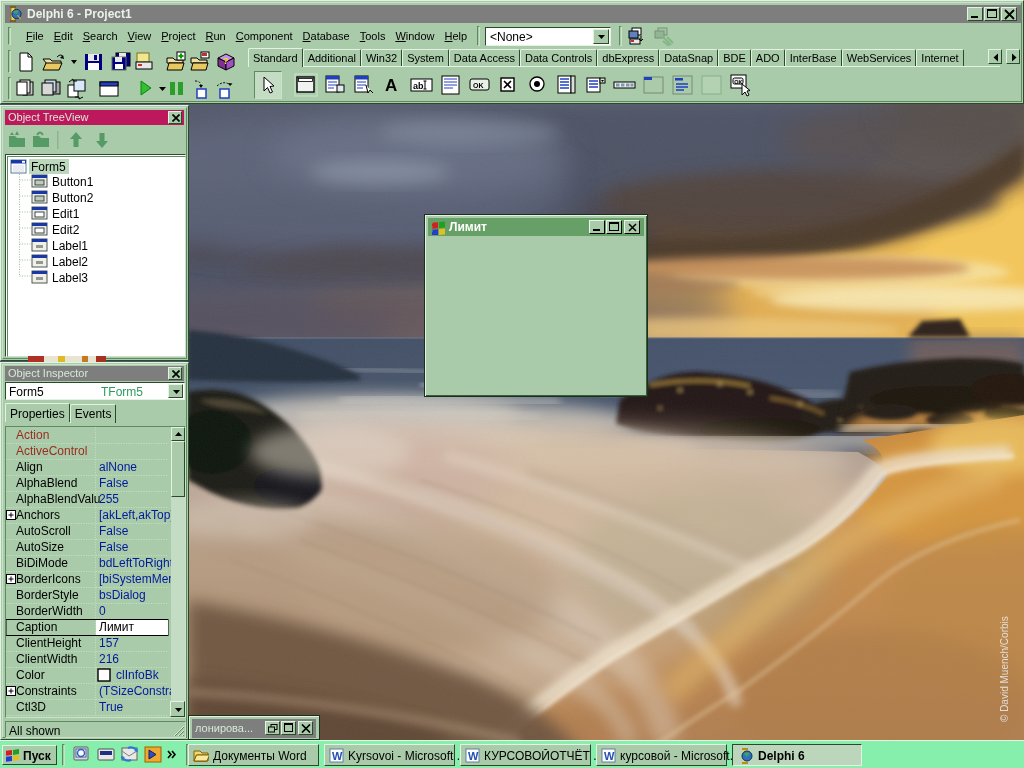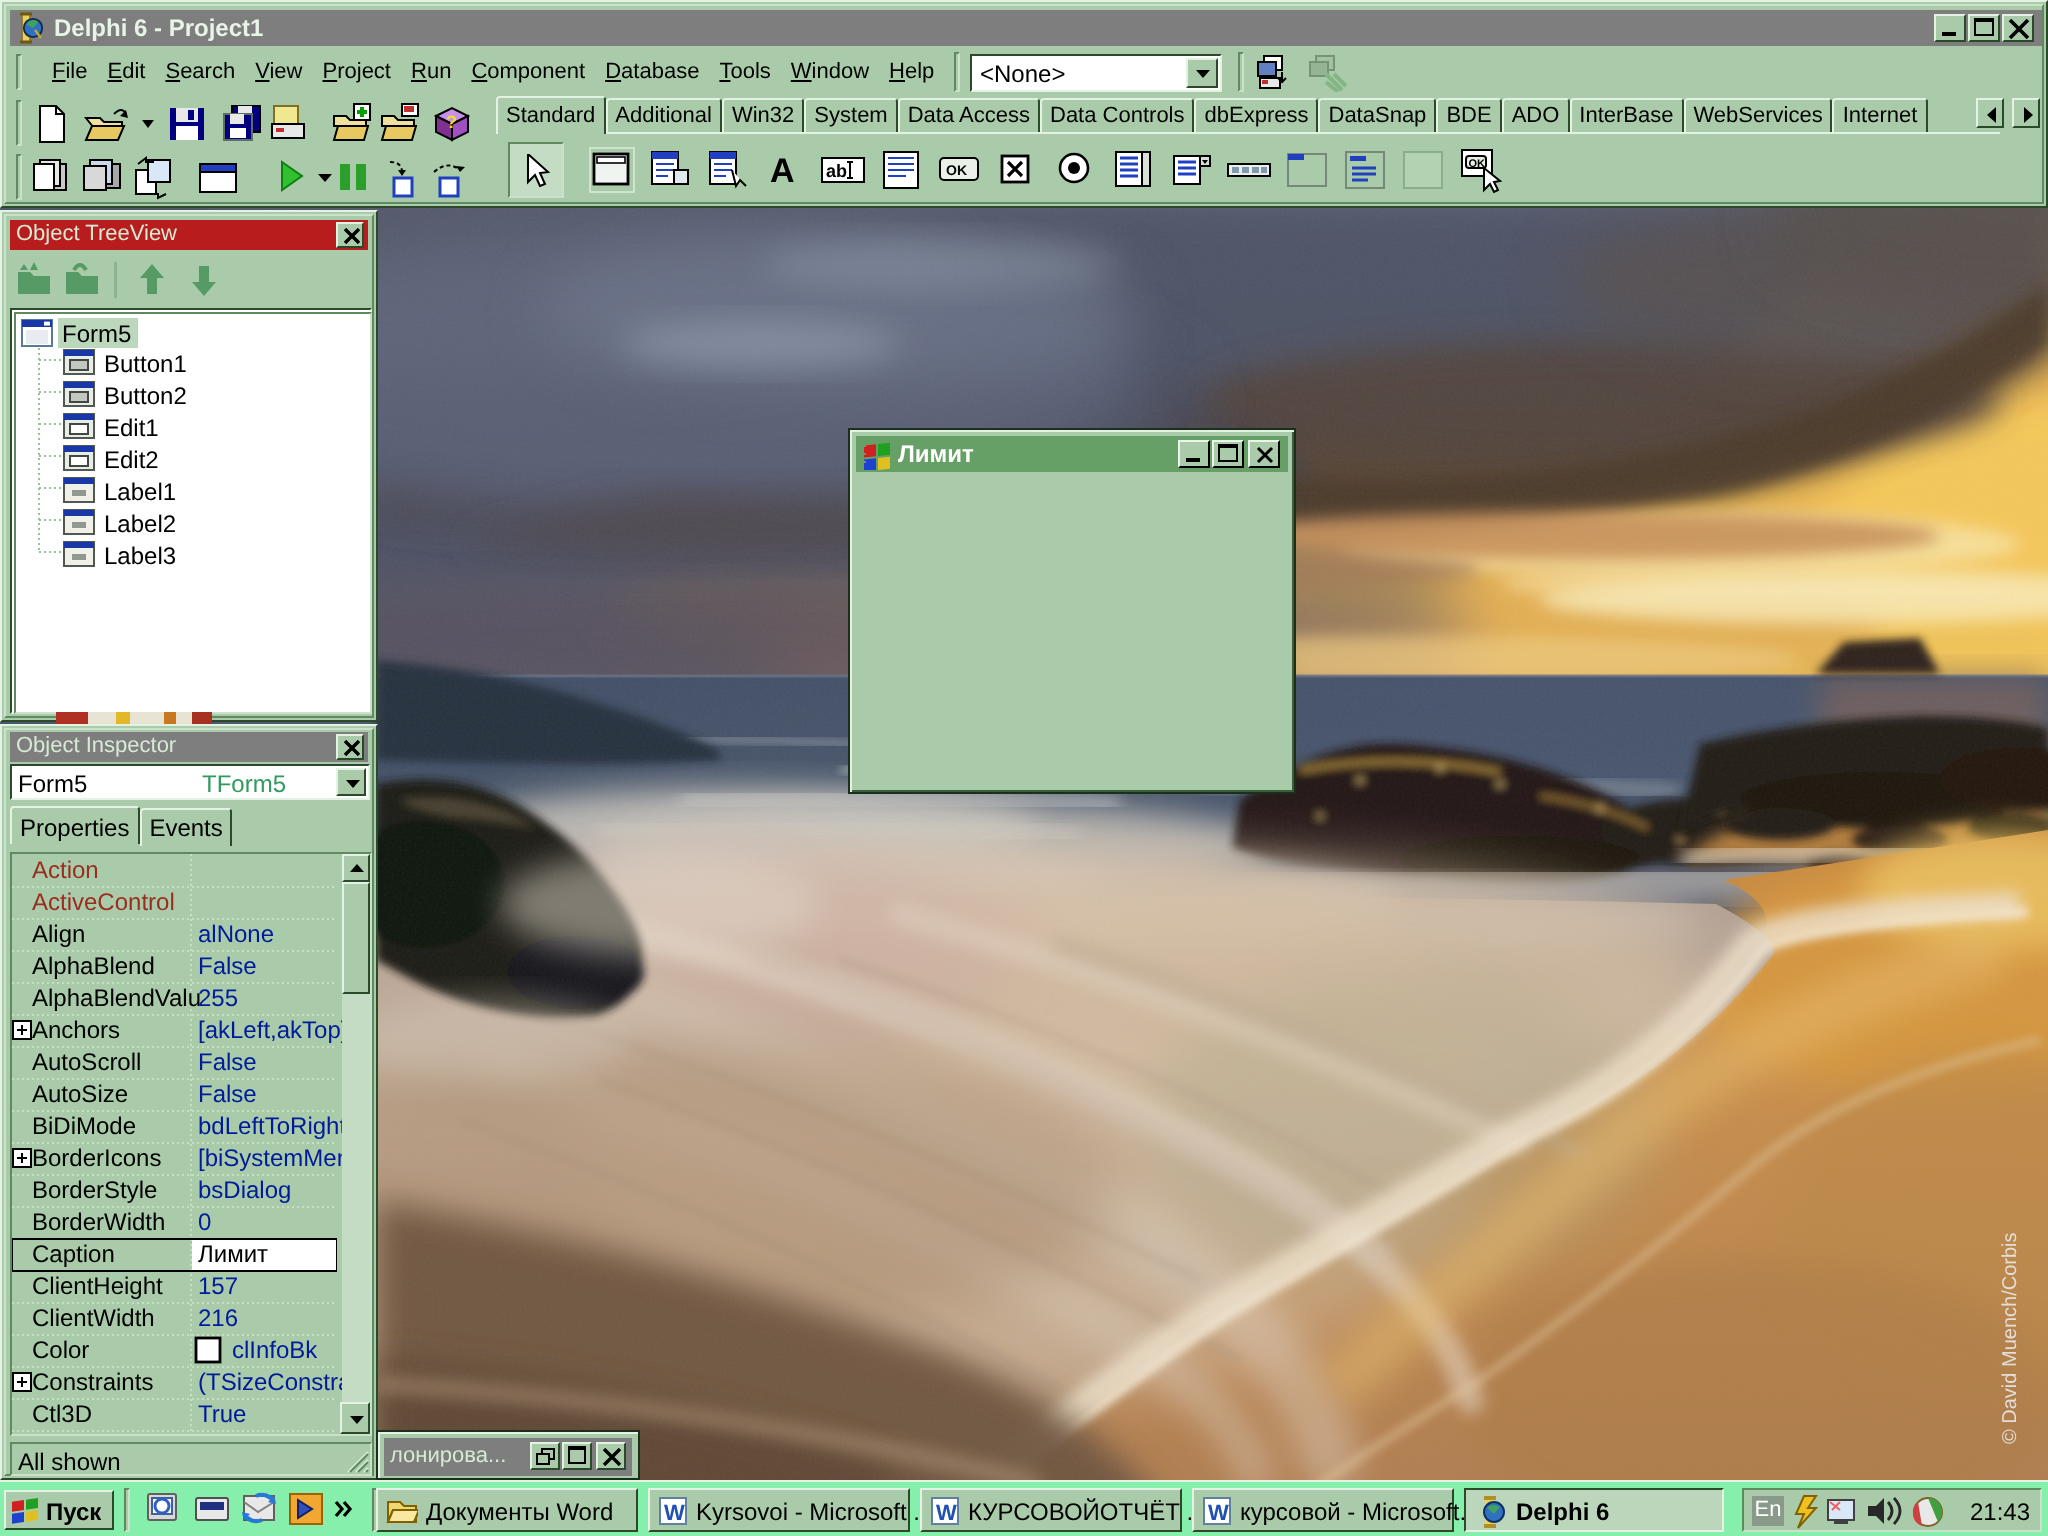--- a/index.html
+++ b/index.html
@@ -497,21 +497,21 @@
           <rect x="4" y="5" width="10" height="6" rx="1.5" fill="#E8F0E8" stroke="#000"></rect>
           <text x="5.2" y="10.5" font-size="5.5" font-weight="bold" fill="#000">OK</text>
           <path d="M13 11 L13 22 L16 19 L18 23 L20 22 L18 18 L21 17.5 Z" fill="#fff" stroke="#000"></path>
         </g>
     </svg>
   </div>
 </div>
 
 <div class="abs out1" style="left:0;top:105px;width:189px;height:256px;background:#A9CBA9;">
   <div class="abs out2" style="left:1px;top:1px;width:185px;height:252px;"></div>
-  <div class="abs" style="left:4px;top:4px;width:179px;height:15px;background:#b91c1c;">
+  <div class="abs" style="left:4px;top:4px;width:179px;height:15px;background:#be185d;">
     <span style="position:absolute;left:3px;top:1px;font-size:11px;color:#D6EAD6;">Object TreeView</span>
     <div class="abs out1" style="right:2px;top:1px;width:14px;height:13px;background:#A9CBA9;">
         <svg class="abs" style="left:3px;top:2px" width="8" height="8">
           <path d="M0.5 0.5 L7.5 7.5 M7.5 0.5 L0.5 7.5" stroke="#000" stroke-width="1.7"></path>
         </svg>
       </div>
   </div>
   <svg class="abs" style="left:6px;top:23px" width="110" height="22" viewBox="0 0 110 22">
     <g fill="#569A66">
         <path d="M2 7 h6 l2 2 h8 v9 h-16 z"></path>
@@ -841,34 +841,13 @@
       <rect x="5" y="0" width="4" height="16" fill="#E8D060"></rect>
       <rect x="4" y="0" width="6" height="2" fill="#B09020"></rect>
       <rect x="4" y="14" width="6" height="2" fill="#B09020"></rect>
       <circle cx="9" cy="8" r="5" fill="#3070C0"></circle>
       <path d="M5.5 6 A5 5 0 0 1 12 5.5 L9 9 Z" fill="#40A060"></path>
       <circle cx="9" cy="8" r="5" fill="none" stroke="#103060" stroke-width="1"></circle>
     </svg>
     <span style="position:absolute;left:25px;top:4px;font-size:12px;font-weight:bold;">Delphi 6</span>
   </div>
 
-  <div class="abs in2" style="left:871px;top:3px;width:150px;height:22px;background:#A9CBA9;">
-    <div class="abs" style="left:4px;top:3px;width:16px;height:15px;background:#8A9A8A;color:#fff;font-size:11px;text-align:center;padding-top:1px;">En</div>
-    <svg class="abs" style="left:24px;top:2px" width="108" height="18" viewBox="0 0 108 18">
-      <path d="M6 1 L2 10 h4 l-3 7 l9 -10 h-4 l4 -6 z" fill="#F0C020" stroke="#806000"></path>
-      <g>
-          <rect x="18" y="3" width="13" height="10" fill="#D8E8F8" stroke="#404040"></rect>
-          <rect x="21" y="13" width="7" height="2" fill="#404040"></rect>
-          <path d="M19 4 l5 4 M24 4 l-4 4" stroke="#F06060"></path>
-        </g>
-      <g>
-          <path d="M38 6 h4 l4 -4 v13 l-4 -4 h-4 z" fill="#282828"></path>
-          <path d="M48 4 q4 4.5 0 9 M51 2 q6 6.5 0 13" fill="none" stroke="#282828" stroke-width="1.4"></path>
-        </g>
-      <g>
-          <circle cx="68" cy="9" r="7" fill="#E8E8E8" stroke="#806020"></circle>
-          <path d="M68 2 a7 7 0 0 1 5 12" fill="#40A040"></path>
-          <path d="M63 4 a7 7 0 0 0 2 12" fill="#D04040"></path>
-        </g>
-    </svg>
-    <span style="position:absolute;right:5px;top:4px;font-size:12px;">21:43</span>
-  </div>
 </div>
 
 </body></html>

